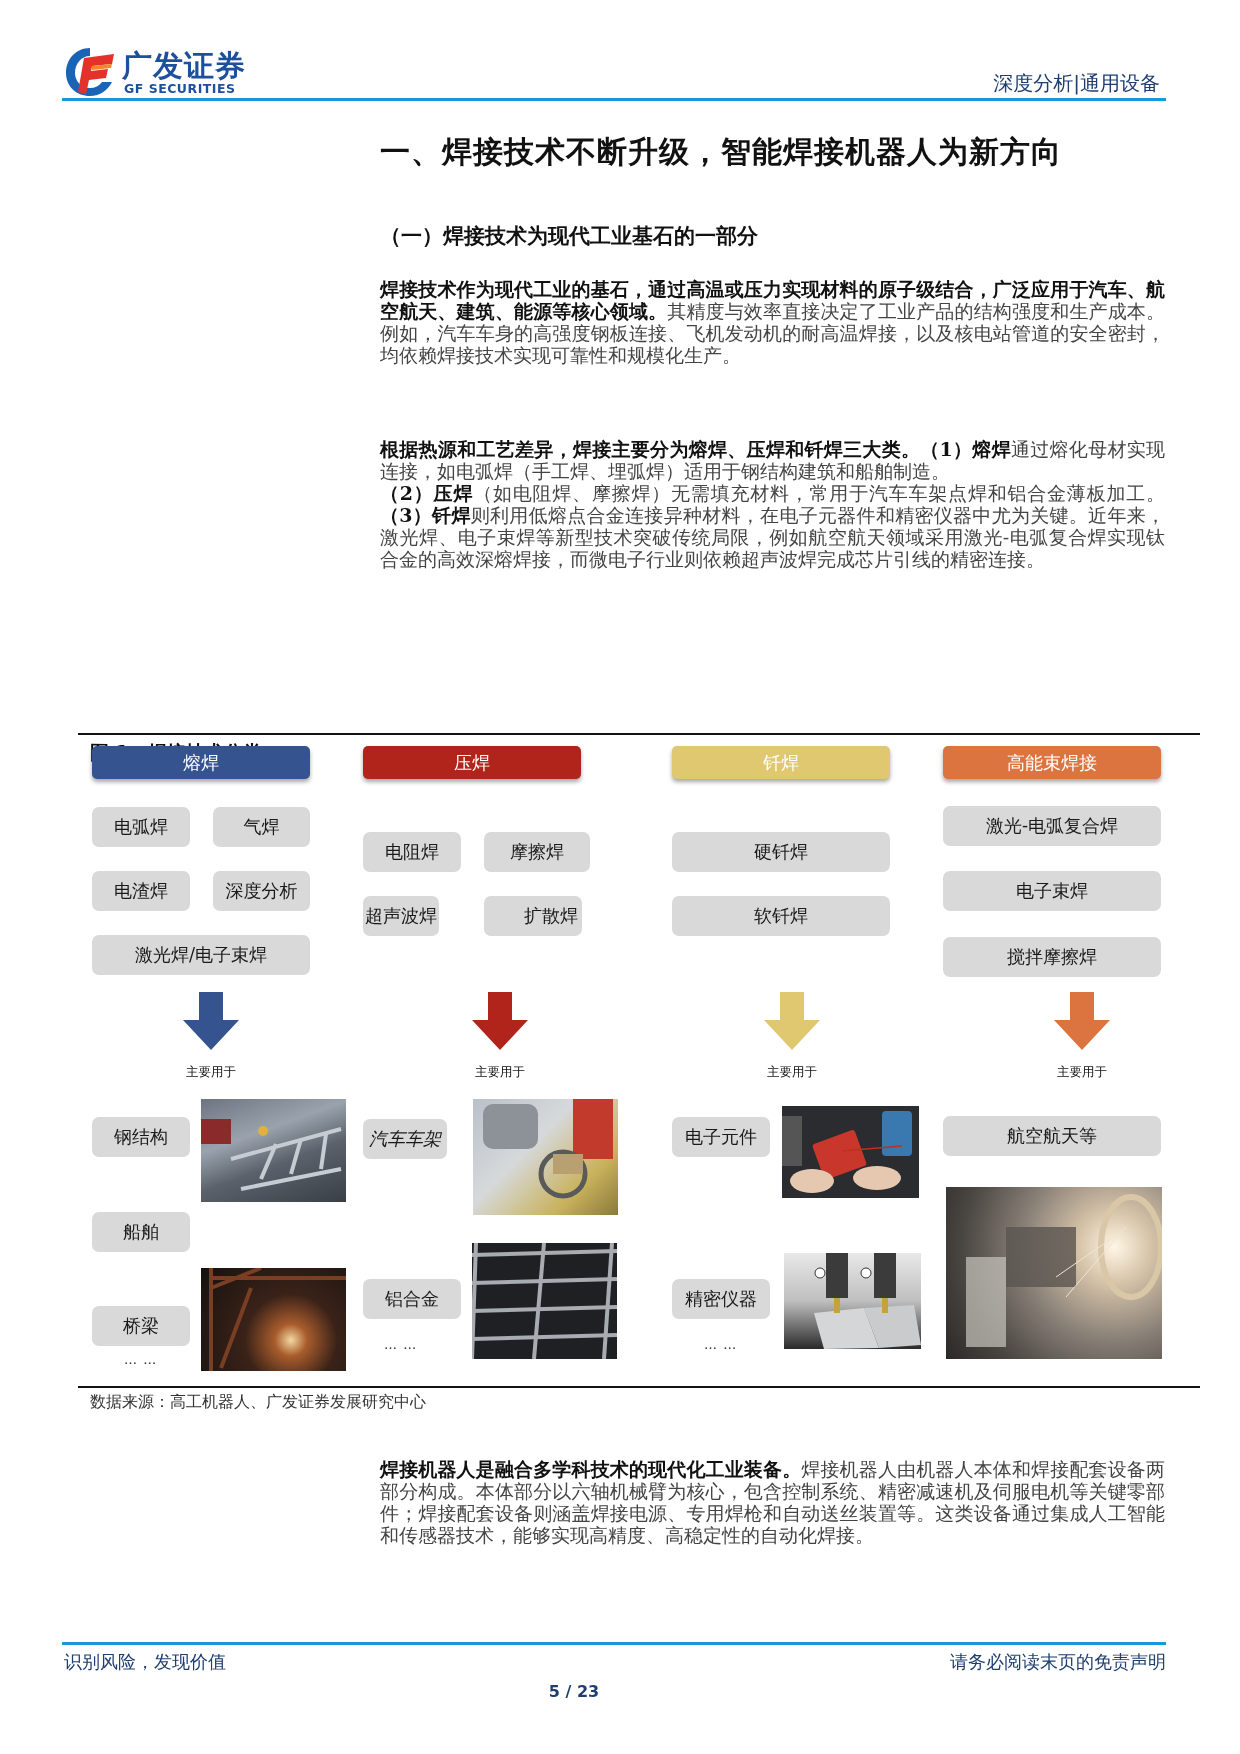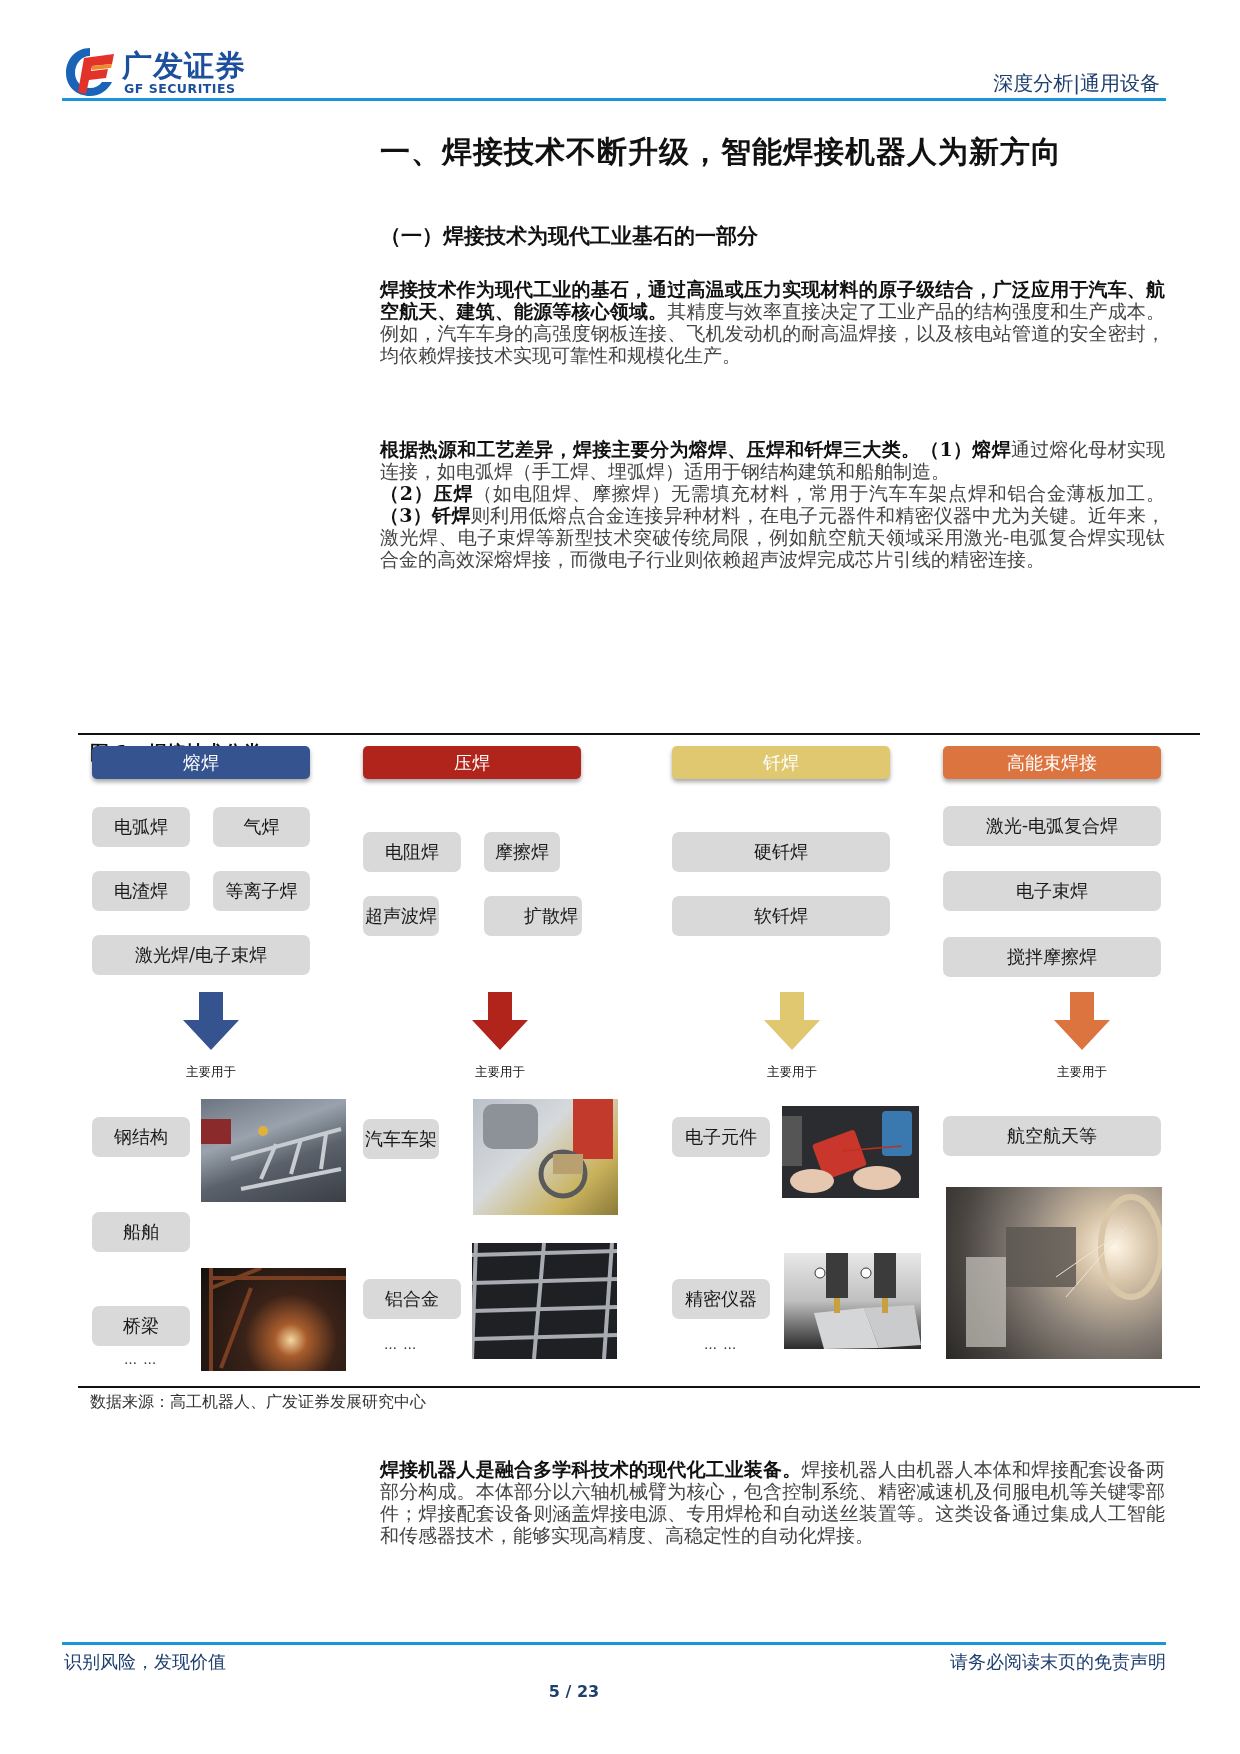--- a/index.html
+++ b/index.html
@@ -74,25 +74,25 @@
 <div class="fig-top-rule"></div>
 
 <div class="cat-header" style="left:92px;top:746px;width:218px;background:#35538f;">熔焊</div>
 <div class="cat-header" style="left:363px;top:746px;width:218px;background:#b0241b;">压焊</div>
 <div class="cat-header" style="left:672px;top:746px;width:218px;background:#dfc86f;">钎焊</div>
 <div class="cat-header" style="left:943px;top:746px;width:218px;background:#dc7440;">高能束焊接</div>
 
 <div class="chip" style="left:92px;top:807px;width:98px;">电弧焊</div>
 <div class="chip" style="left:213px;top:807px;width:97px;">气焊</div>
 <div class="chip" style="left:92px;top:871px;width:98px;">电渣焊</div>
-<div class="chip" style="left:213px;top:871px;width:97px;">等离子焊</div>
+<div class="chip" style="left:213px;top:871px;width:97px;">深度分析</div>
 <div class="chip" style="left:92px;top:935px;width:218px;">激光焊/电子束焊</div>
 
 <div class="chip" style="left:363px;top:832px;width:98px;">电阻焊</div>
-<div class="chip" style="left:484px;top:832px;width:76px;">摩擦焊</div>
+<div class="chip" style="left:484px;top:832px;width:106px;">摩擦焊</div>
 <div class="chip" style="left:363px;top:896px;width:76px;">超声波焊</div>
 <div class="chip" style="left:484px;top:896px;width:98px;padding-left:36px;">扩散焊</div>
 
 <div class="chip" style="left:672px;top:832px;width:218px;">硬钎焊</div>
 <div class="chip" style="left:672px;top:896px;width:218px;">软钎焊</div>
 
 <div class="chip" style="left:943px;top:806px;width:218px;">激光-电弧复合焊</div>
 <div class="chip" style="left:943px;top:871px;width:218px;">电子束焊</div>
 <div class="chip" style="left:943px;top:937px;width:218px;">搅拌摩擦焊</div>
 
@@ -136,21 +136,21 @@
   <svg width="145" height="103" viewBox="0 0 145 103">
       <g stroke="#7a3e22" stroke-width="4" fill="none">
         <line x1="10" y1="0" x2="10" y2="103"></line>
         <line x1="10" y1="10" x2="145" y2="10"></line>
         <line x1="10" y1="20" x2="60" y2="0"></line>
         <line x1="20" y1="100" x2="50" y2="20"></line>
       </g>
     </svg>
 </div>
 
-<div class="chip" style="left:363px;top:1119px;width:76px;">汽车车架</div>
+<div class="chip" style="left:363px;top:1119px;width:84px;font-style:italic;">汽车车架</div>
 <div class="chip" style="left:363px;top:1279px;width:98px;">铝合金</div>
 <div class="ellipsis" style="left:384px;top:1337px;">… …</div>
 
 <div class="photo" style="left:473px;top:1099px;width:145px;height:116px;background:linear-gradient(135deg,#b9c0c8 0%,#d6d9dc 40%,#c9b25c 75%,#8a7a3a 100%);">
   <svg width="145" height="116" viewBox="0 0 145 116">
       <rect x="10" y="5" width="55" height="45" rx="10" fill="#8d9198"></rect>
       <rect x="100" y="0" width="40" height="60" fill="#c23a2c"></rect>
       <circle cx="90" cy="75" r="22" fill="none" stroke="#5a5a5a" stroke-width="5"></circle>
       <rect x="80" y="55" width="30" height="20" fill="#b8a070"></rect>
     </svg>

